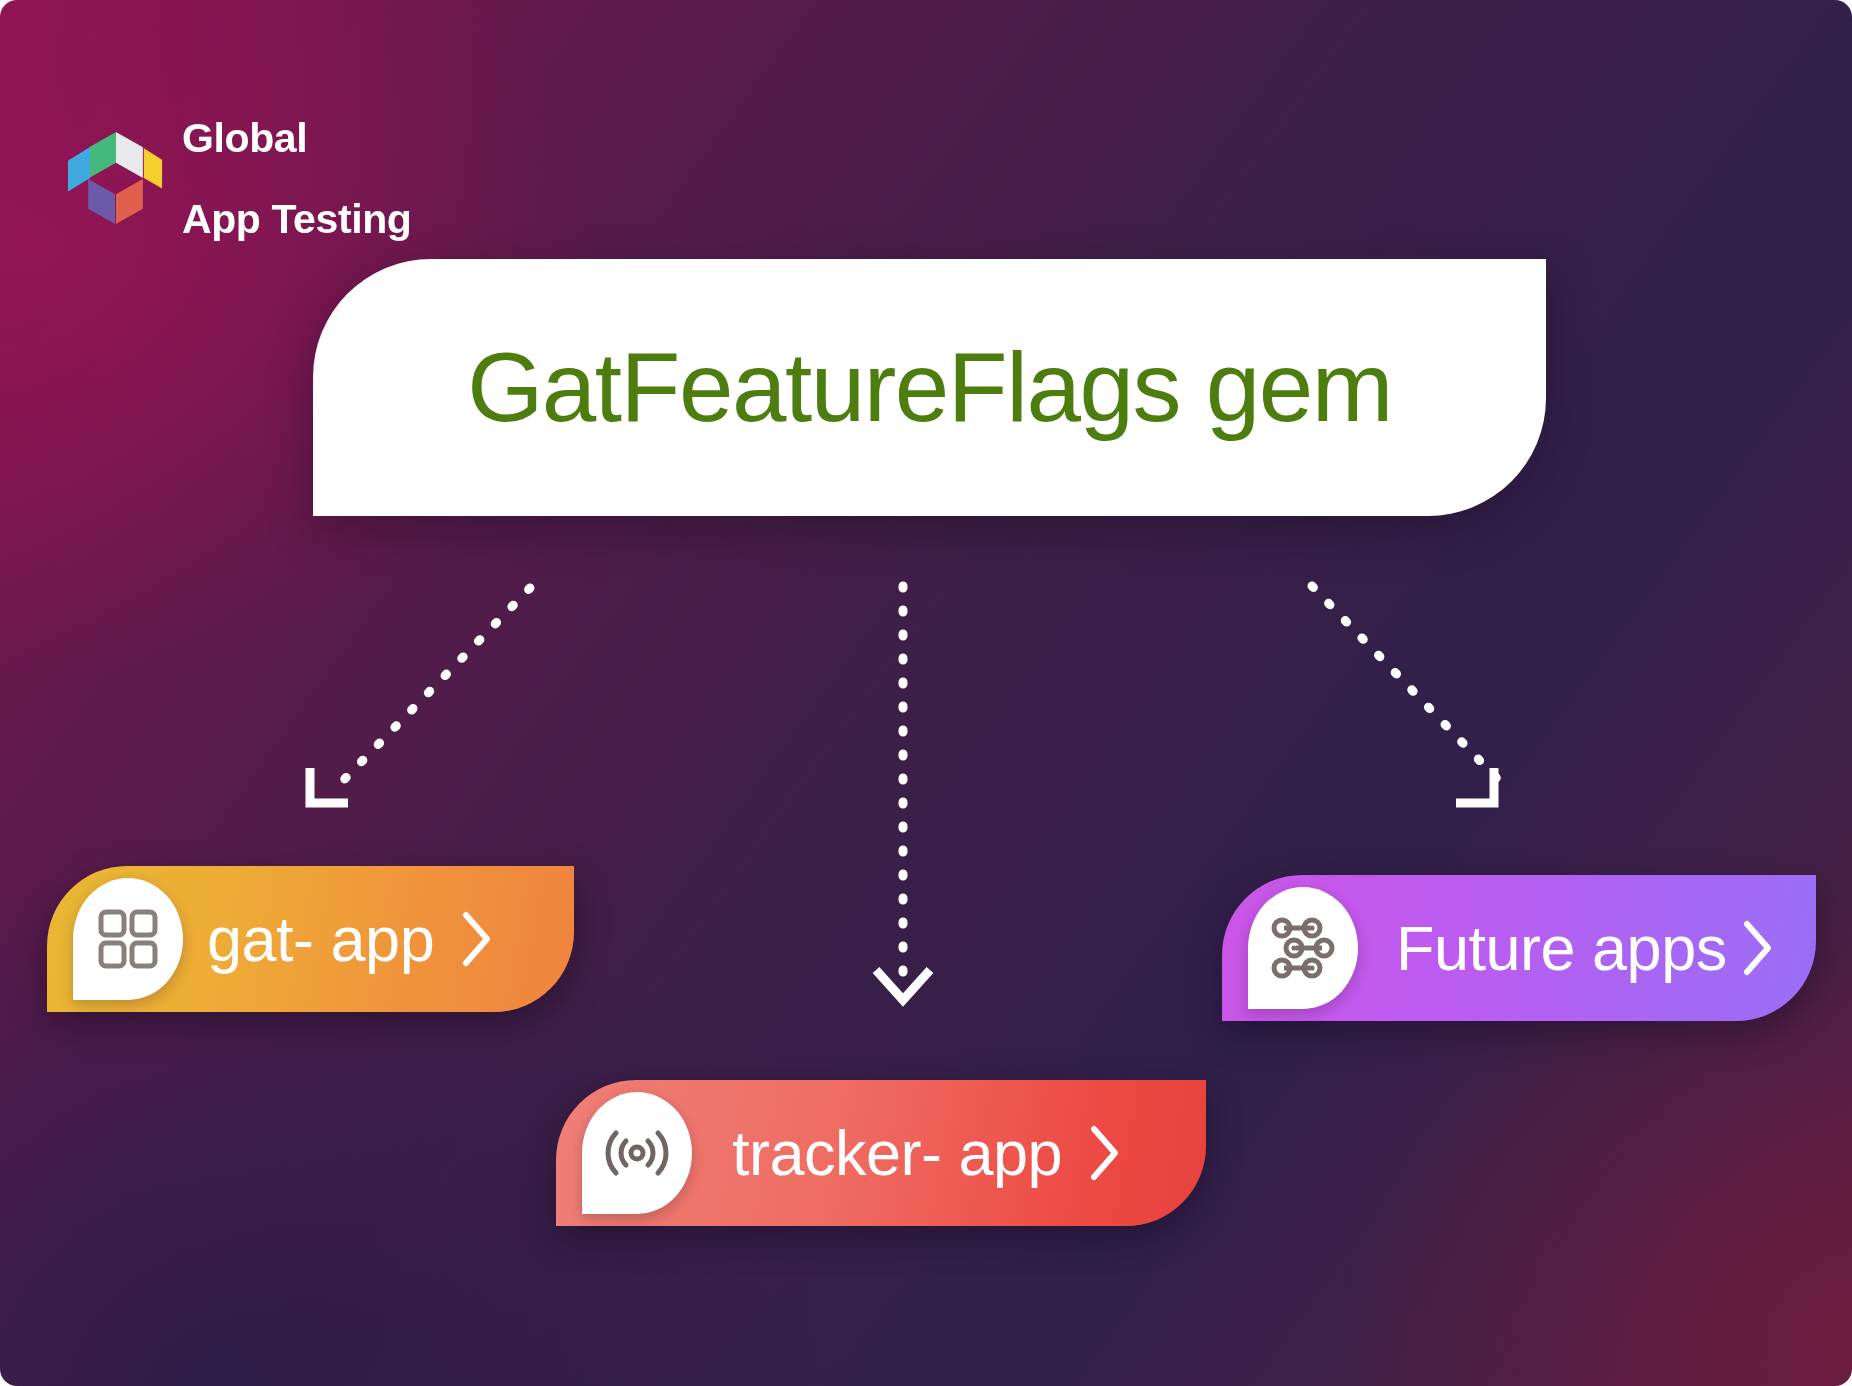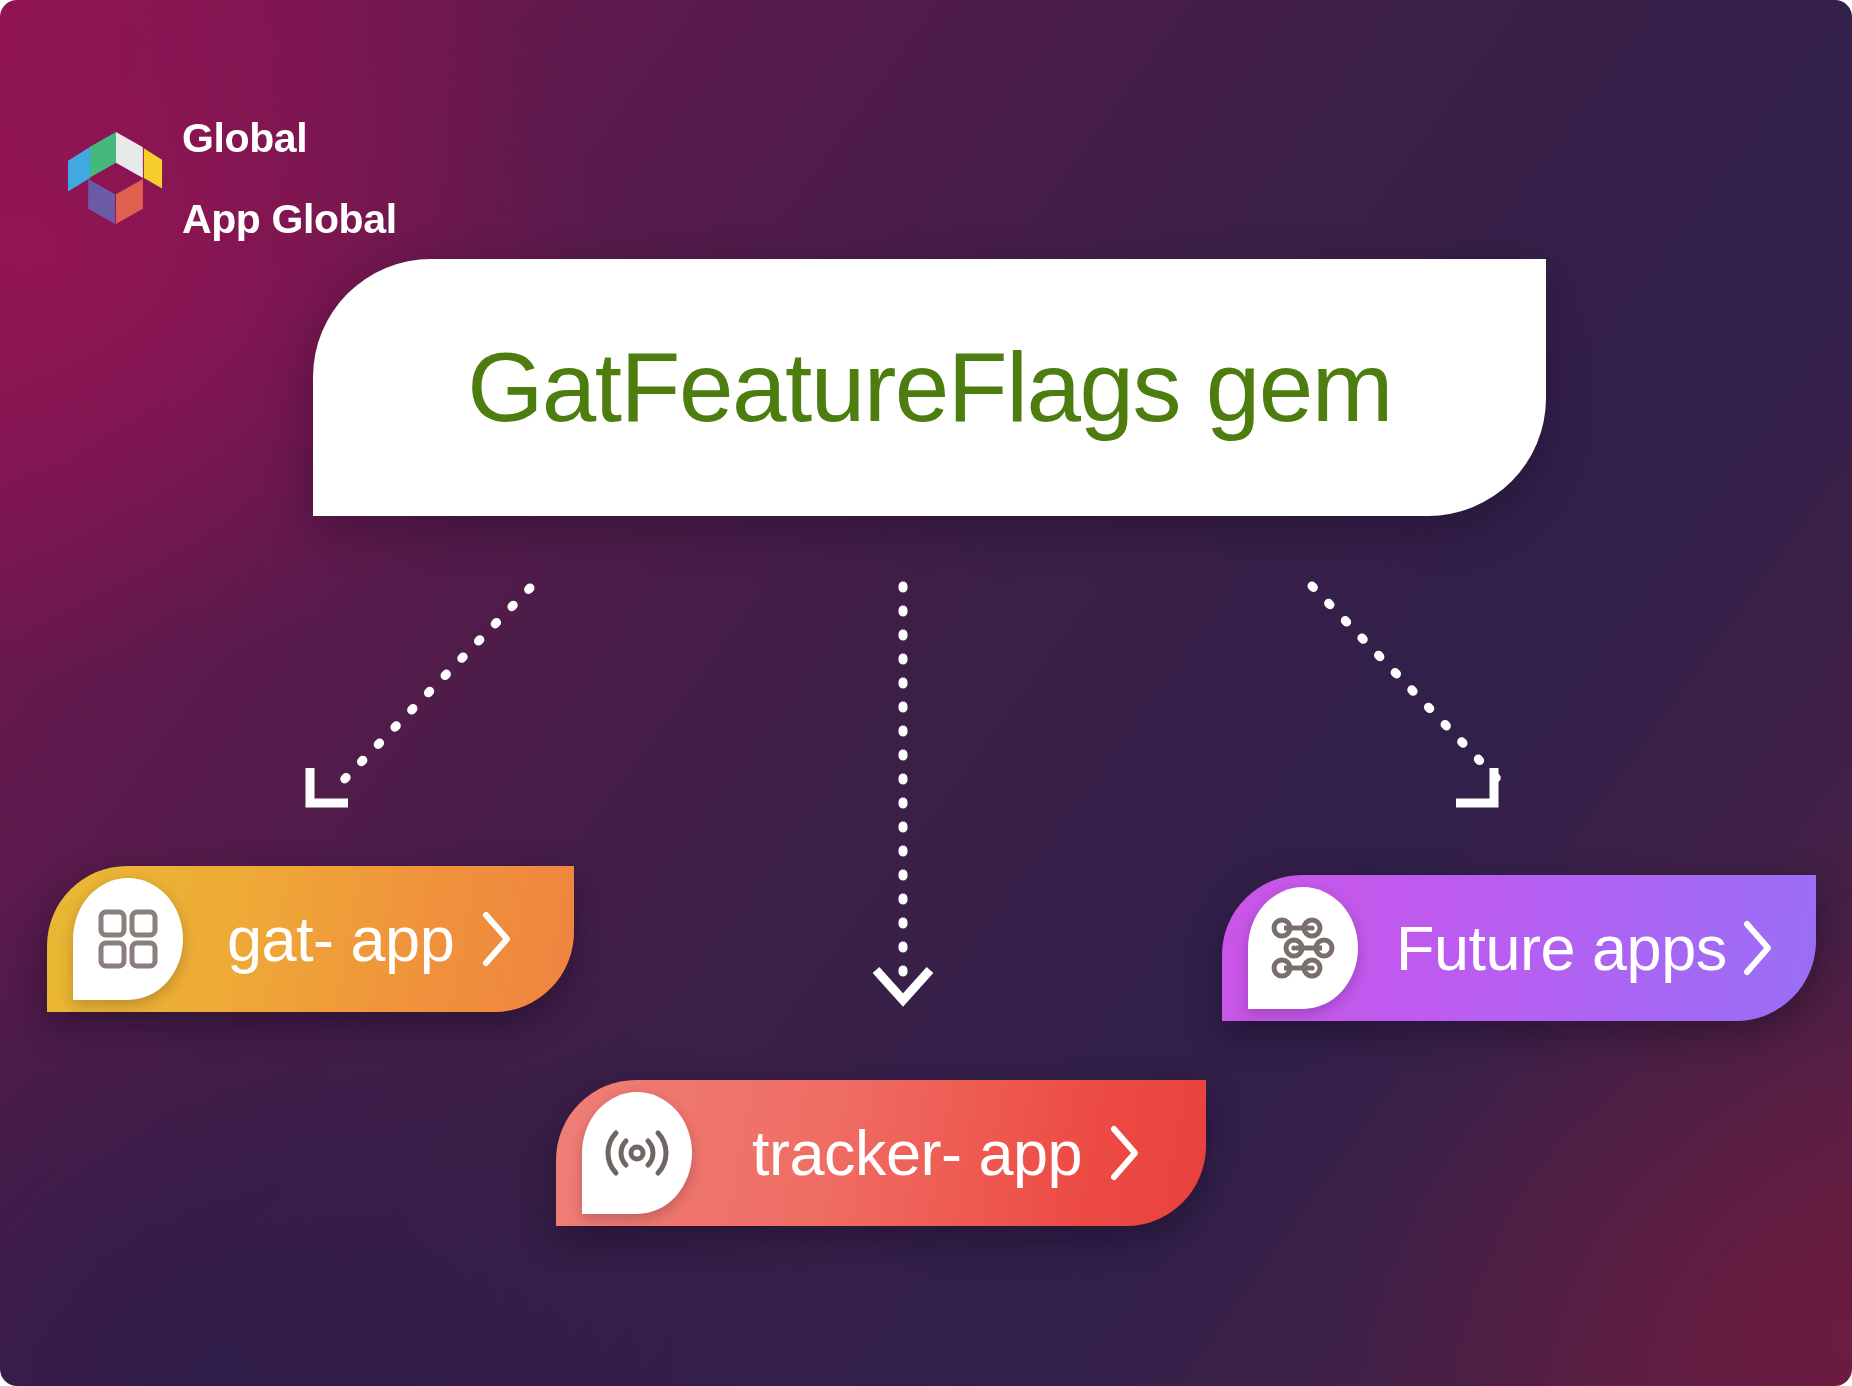--- a/index.html
+++ b/index.html
@@ -76,37 +76,37 @@
     border-radius:50% 50% 50% 0;
     display:flex; align-items:center; justify-content:center;
     box-shadow:0 5px 14px rgba(25,8,30,0.22);
   }
   .pill .badge svg { display:block; }
   .pill .label {
     color:#ffffff;
     font-size:63px;
     letter-spacing:-0.5px;
     white-space:nowrap;
-    margin-left:44px;
+    margin-left:24px;
   }
   .pill .chev {
     margin-left:26px; margin-right:44px;
     flex:0 0 auto;
   }
 
   #pill-gat     { left:47px;   top:866px;  width:527px;
                   background:linear-gradient(100deg,#e8b832 0%,#eeab36 34%,#f0913c 72%,#ef8440 100%); }
   #pill-tracker { left:556px;  top:1080px; width:650px;
                   background:linear-gradient(100deg,#ef7f77 0%,#ef6d63 42%,#ec4a43 82%,#e8413d 100%); }
   #pill-future  { left:1222px; top:866px;  width:594px;
                   background:linear-gradient(100deg,#ca55e6 0%,#bd5bf0 38%,#a468f4 78%,#9a6ef6 100%);margin-top:9px; }
 
   #pill-future .label { margin-left:38px; }
   #pill-future .chev  { margin-left:14px; margin-right:36px; }
-  #pill-tracker .label{ margin-left:60px; }
+  #pill-tracker .label{ margin-left:40px; }
 </style>
 </head>
 <body>
 
 <div id="stage">
 
   <div id="logo">
     <svg class="mark" viewBox="0 0 100 104">
 
       <polygon points="50,4 50,36 22,52 22,20" fill="#45b97c"></polygon>
@@ -119,21 +119,21 @@
       <polygon points="79,21 98,33 98,63 79,52" fill="#f4cf2e"></polygon>
 
       <polygon points="21,53 49,69 49,100 21,84" fill="#6b5aa8"></polygon>
 
       <polygon points="50,69 78,53 78,84 50,100" fill="#e0604f"></polygon>
 
       <polygon points="50,37 78,53 50,68 22,53" fill="#cfd2d4" opacity="0.0"></polygon>
     </svg>
     <div class="wordmark">
       <span class="wm-line">Global</span>
-      <span class="wm-line">App Global</span>
+      <span class="wm-line">App Testing</span>
     </div>
   </div>
 
   <div id="title-card">
     <div class="title">GatFeatureFlags gem</div>
   </div>
 
   <svg id="arrows" viewBox="0 0 1852 1386">
 
     <g>

